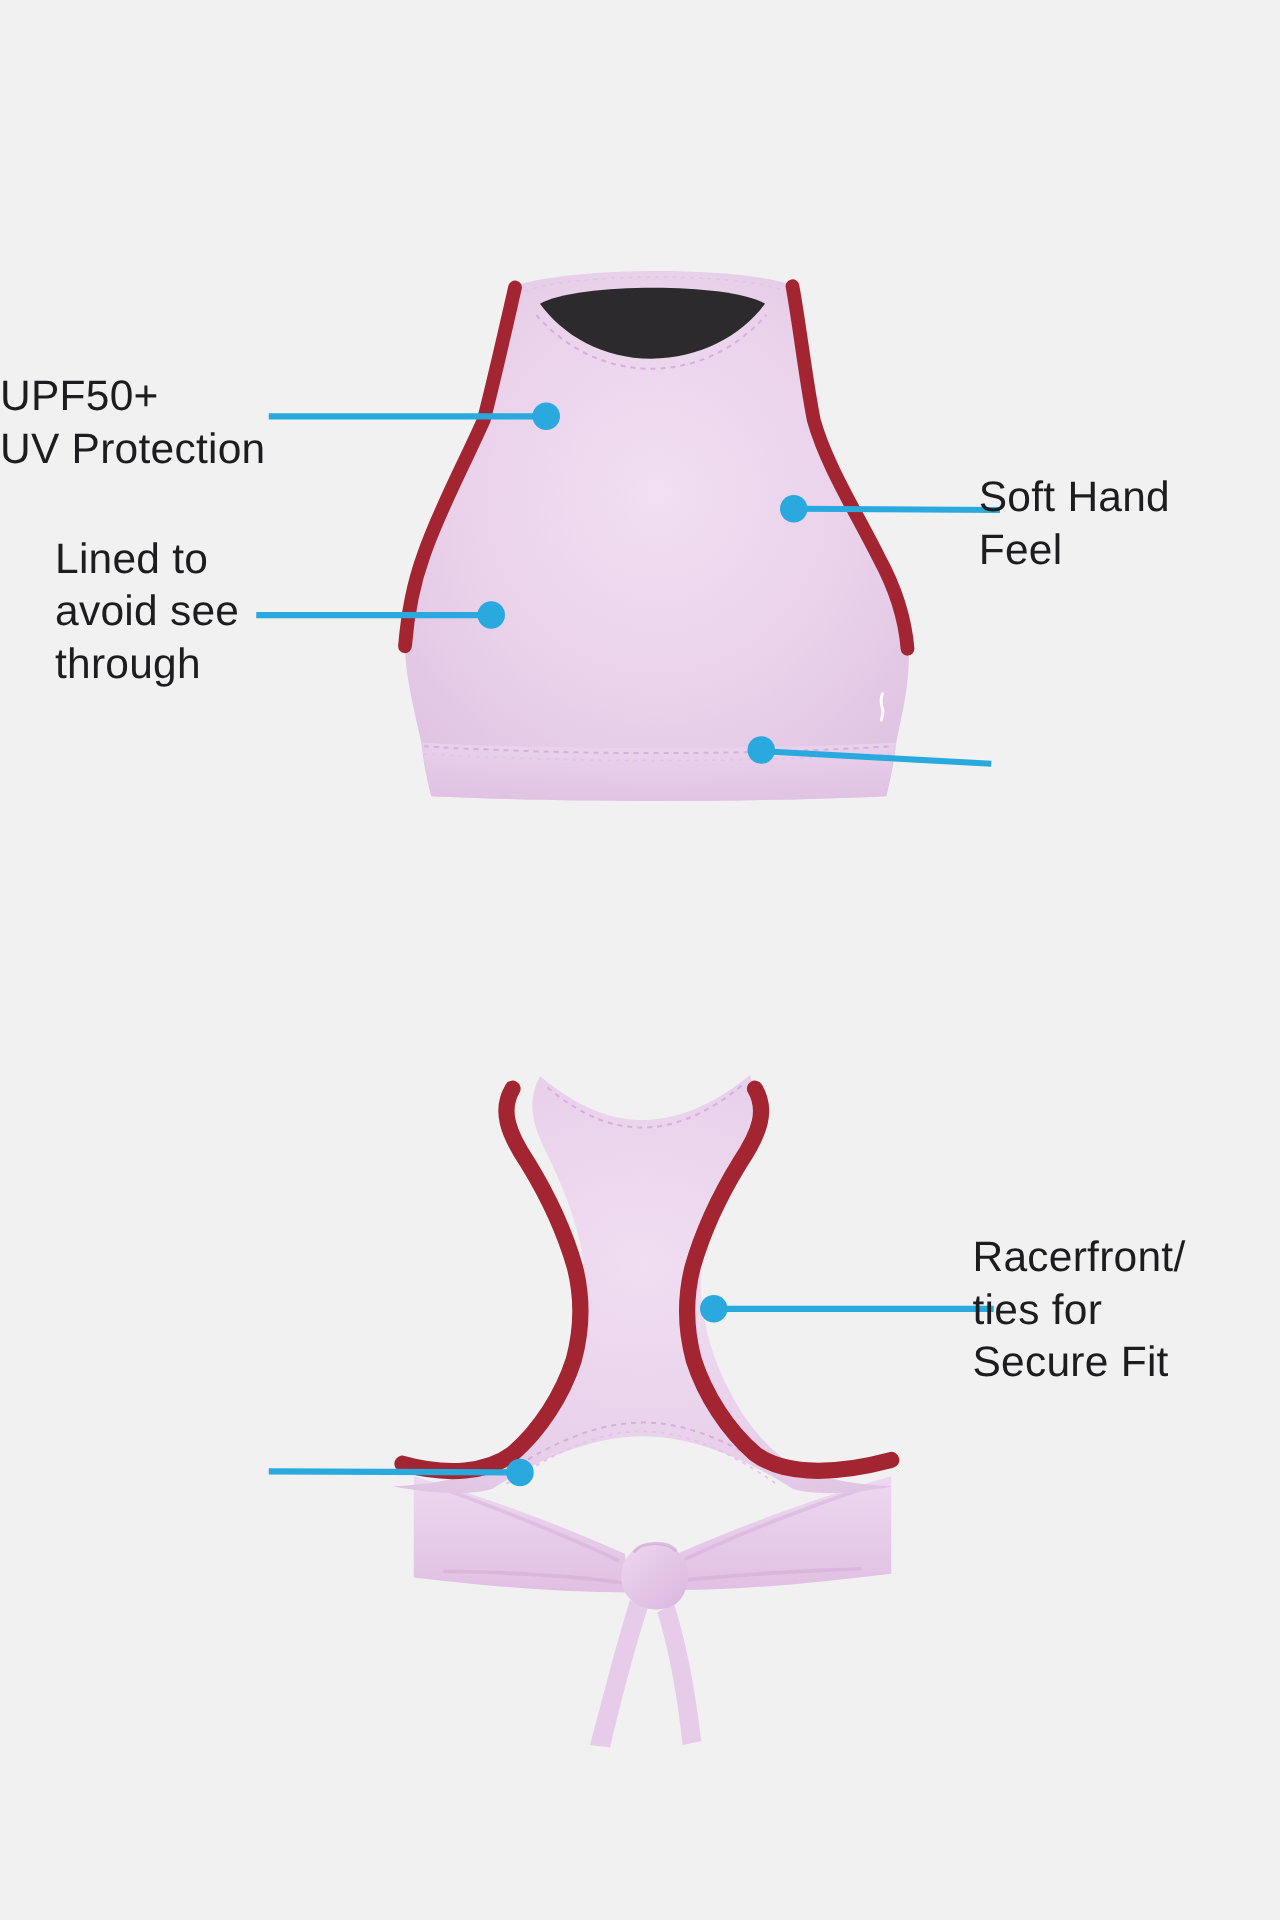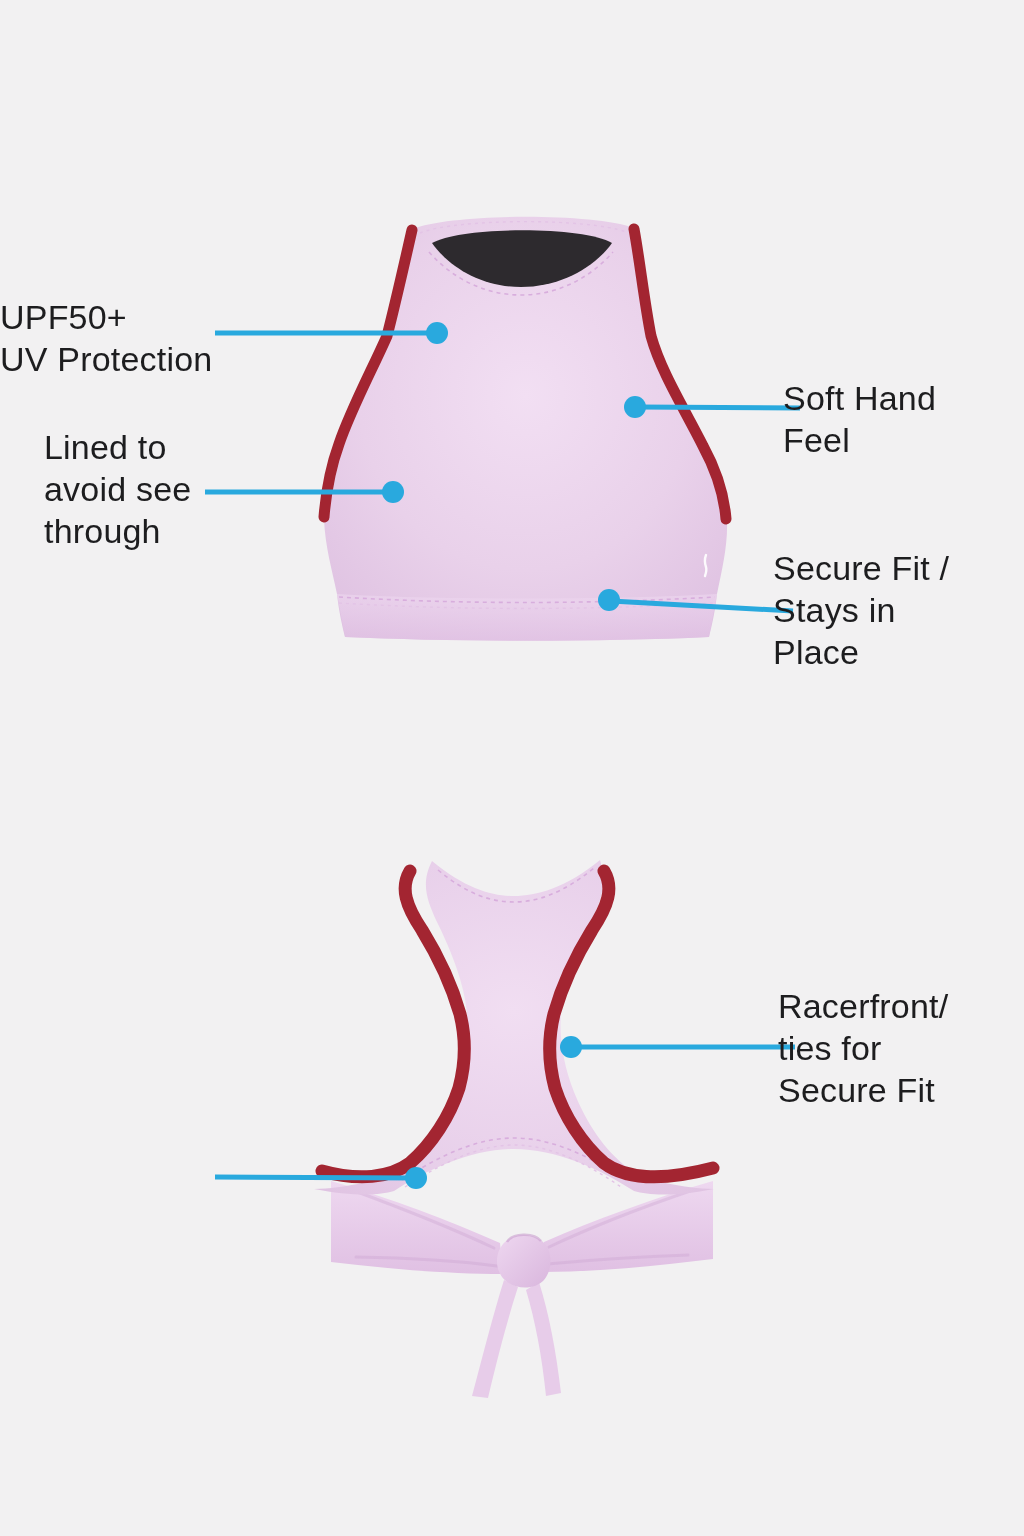--- a/index.html
+++ b/index.html
@@ -195,22 +195,19 @@
   <div class="callout" style="left:0px;top:296px;width:215px;">UPF50+
 UV Protection</div>
 
   <div class="callout" style="left:783px;top:377px;width:220px;">Soft Hand
 Feel</div>
 
   <div class="callout" style="left:0px;top:426px;width:200px;margin-left:44px;">Lined to
 avoid see
 through</div>
 
-  <div class="callout" style="left:773px;top:547px;width:230px;">Secure Fit /
-Stays in
-Place</div>
 
   <div class="callout" style="left:778px;top:985px;width:230px;">Racerfront/
 ties for
 Secure Fit</div>
 
 
 </div>
 
 </body></html>

